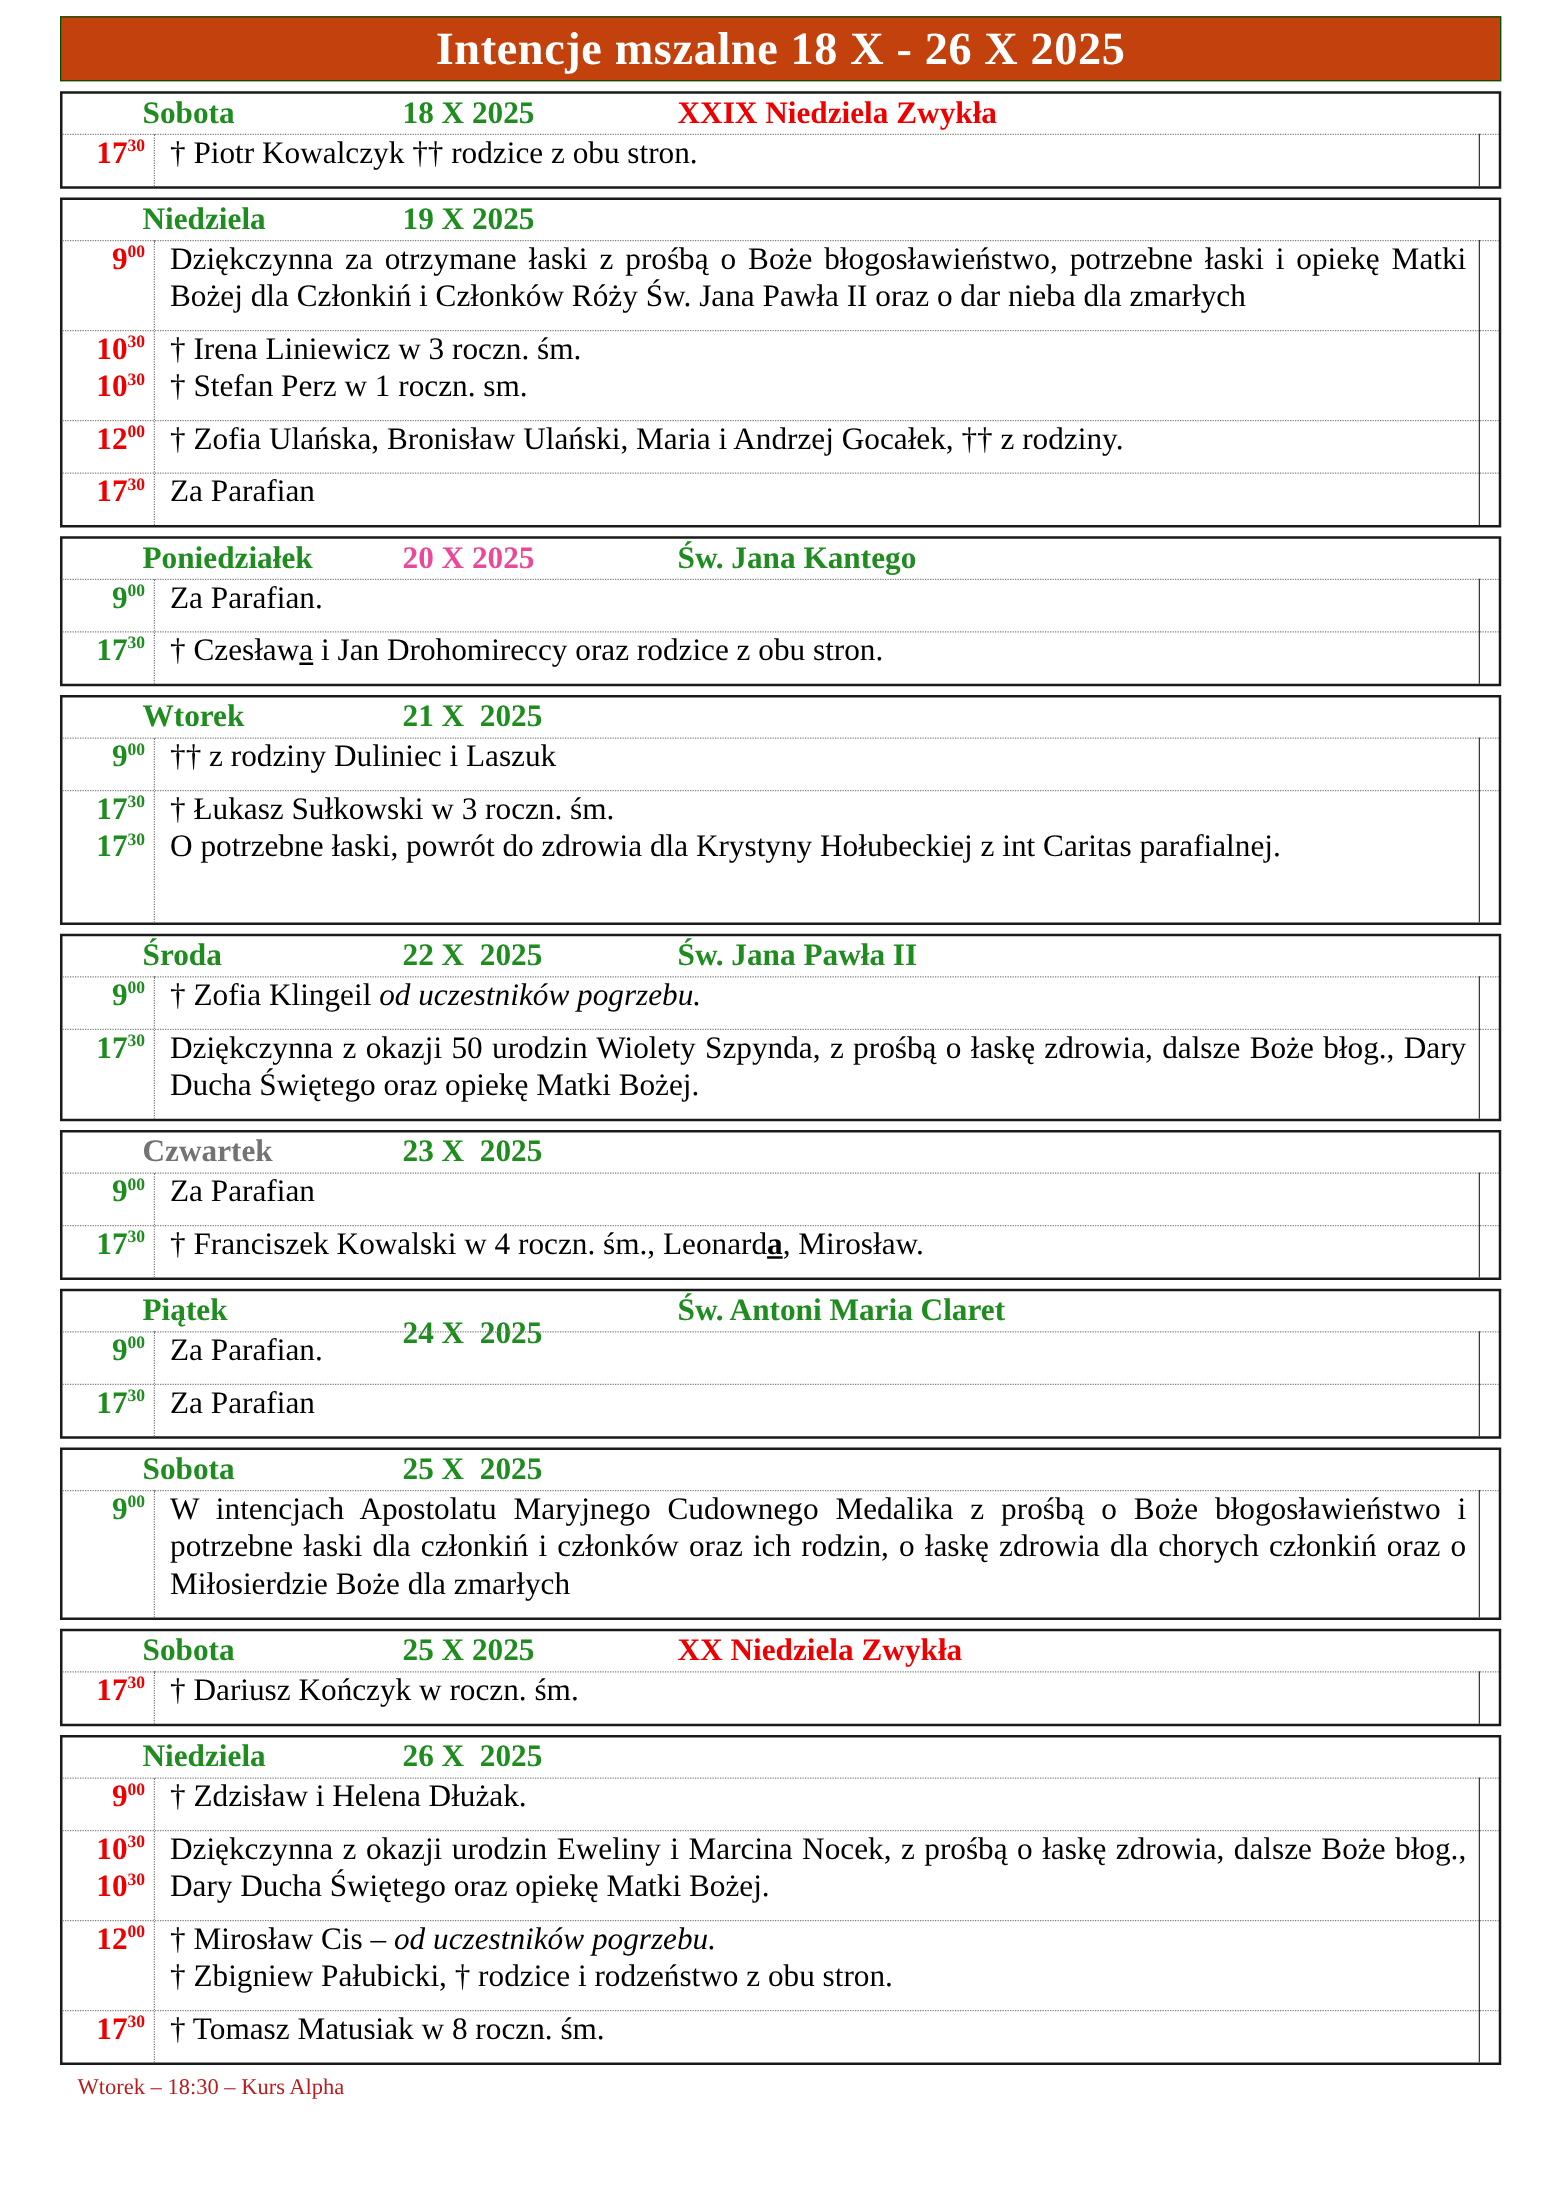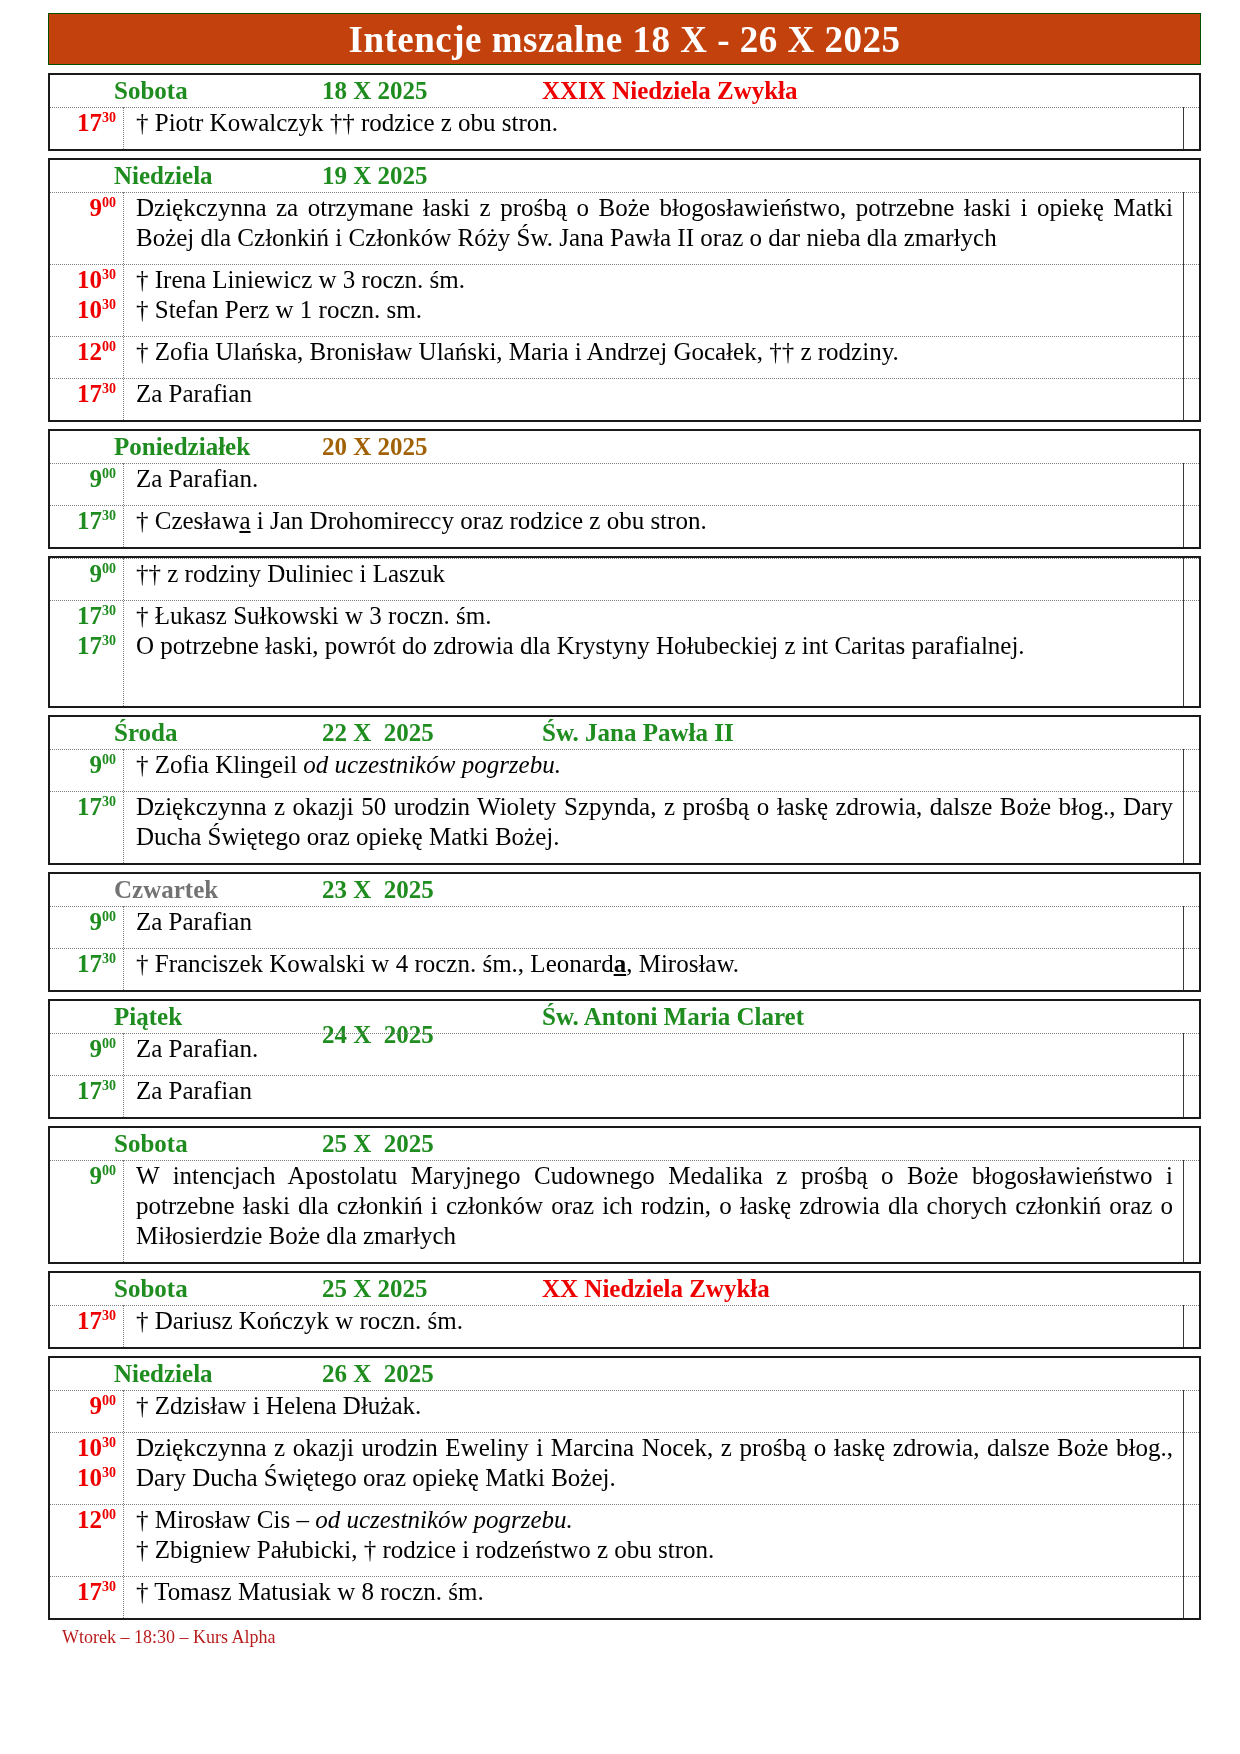--- a/index.html
+++ b/index.html
@@ -155,41 +155,42 @@
             <div class="tcell" style="color: rgb(238, 0, 0);">
               <div class="time">17<sup>30</sup></div>
             </div>
             <div class="xcell">
               <div class="line"><span class="seg">Za Parafian</span></div>
             </div>
           </div>
         </div>
       </div>
       <div class="block">
-        <div class="hdr"><span class="day" style="color: rgb(30, 140, 30);">Poniedziałek</span><span class="date" style="color: #a16207;">20 X 2025</span></div>
+        <div class="hdr"><span class="day" style="color: rgb(30, 140, 30);">Poniedziałek</span><span class="date" style="color: #ec4899;">20 X 2025</span><span class="feast" style="color: rgb(30, 140, 30);">Św. Jana Kantego</span></div>
         <div class="body">
           <div class="rowgroup">
             <div class="tcell" style="color: rgb(30, 140, 30);">
               <div class="time">9<sup>00</sup></div>
             </div>
             <div class="xcell">
               <div class="line"><span class="seg">Za Parafian.</span></div>
             </div>
           </div>
           <div class="rowgroup">
             <div class="tcell" style="color: rgb(30, 140, 30);">
               <div class="time">17<sup>30</sup></div>
             </div>
             <div class="xcell">
               <div class="line"><span class="seg">† Czesław</span><span class="seg un">a</span><span class="seg"> i Jan Drohomireccy oraz rodzice z obu stron.</span></div>
             </div>
           </div>
         </div>
       </div>
       <div class="block">
+        <div class="hdr"><span class="day" style="color: rgb(30, 140, 30);">Wtorek</span><span class="date" style="color: rgb(30, 140, 30);">21 X  2025</span></div>
         <div class="body" style="padding-bottom: 34px;">
           <div class="rowgroup">
             <div class="tcell" style="color: rgb(30, 140, 30);">
               <div class="time">9<sup>00</sup></div>
             </div>
             <div class="xcell">
               <div class="line"><span class="seg">†† z rodziny Duliniec i Laszuk</span></div>
             </div>
           </div>
           <div class="rowgroup">

